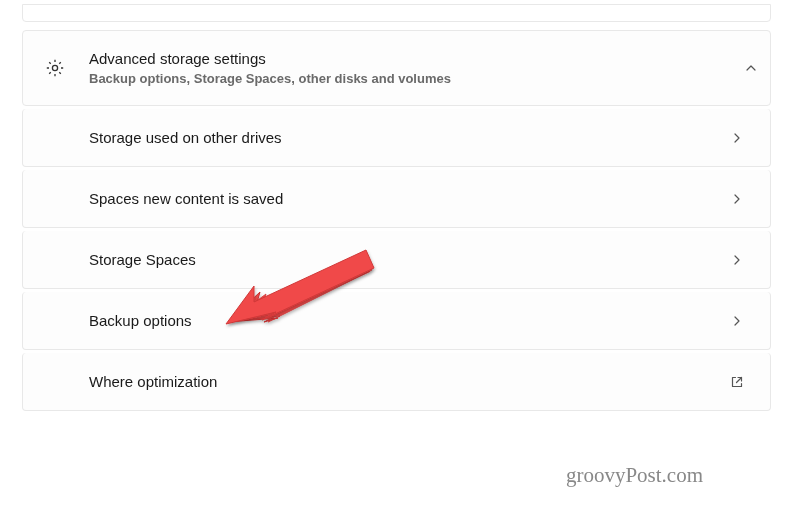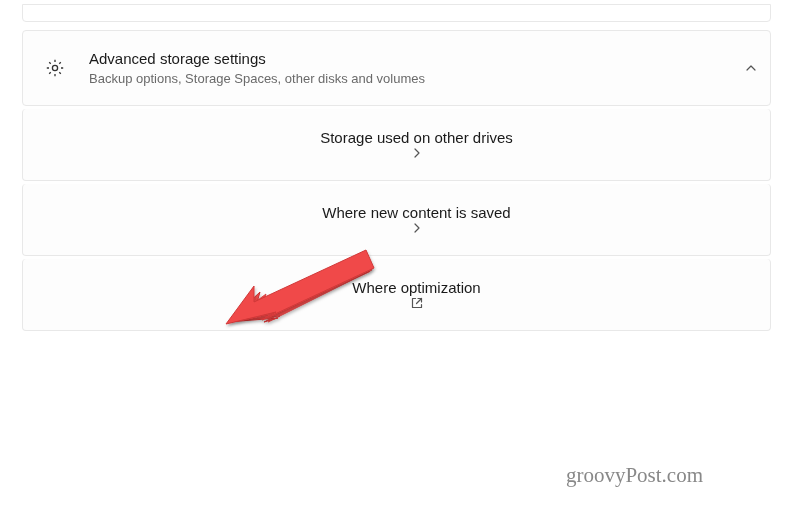--- a/index.html
+++ b/index.html
@@ -51,41 +51,41 @@
     .header-title {
       font-size: 15px;
       color: #1a1a1a;
       line-height: 1.3;
     }
     .header-subtitle {
       font-size: 13px;
       color: #6a6a6a;
       line-height: 1.3;
       margin-top: 2px;
+      font-weight: bold;
     }
     .chevron {
       flex-shrink: 0;
       width: 14px;
       height: 14px;
       display: flex;
       align-items: center;
       justify-content: center;
     }
     .item-row {
       display: flex;
       align-items: center;
       padding: 20px 26px 20px 66px;
       border: 1px solid #e8e8e8;
       border-top: none;
       border-radius: 4px;
       margin: 0 18px;
       margin-top: 3px;
       background: #fdfdfd;
       cursor: pointer;
-      flex-direction: column;
     }
     .item-label {
       flex-grow: 1;
       font-size: 15px;
       color: #1a1a1a;
     }
     .arrow-annotation {
       position: absolute;
       top: 230px;
       left: 220px;
@@ -129,30 +129,46 @@
   <div class="item-row">
     <span class="item-label">Storage used on other drives</span>
     <span class="chevron">
       <svg viewBox="0 0 14 14" width="14" height="14" fill="none" stroke="#555" stroke-width="1.2" stroke-linecap="round" stroke-linejoin="round">
         <polyline points="5 3 9 7 5 11"></polyline>
       </svg>
     </span>
   </div>
 
   <div class="item-row">
-    <span class="item-label">Where new content is saved</span>
+    <span class="item-label">Spaces new content is saved</span>
+    <span class="chevron">
+      <svg viewBox="0 0 14 14" width="14" height="14" fill="none" stroke="#555" stroke-width="1.2" stroke-linecap="round" stroke-linejoin="round">
+        <polyline points="5 3 9 7 5 11"></polyline>
+      </svg>
+    </span>
+  </div>
+
+  <div class="item-row">
+    <span class="item-label">Storage Spaces</span>
     <span class="chevron">
       <svg viewBox="0 0 14 14" width="14" height="14" fill="none" stroke="#555" stroke-width="1.2" stroke-linecap="round" stroke-linejoin="round">
         <polyline points="5 3 9 7 5 11"></polyline>
       </svg>
     </span>
   </div>
 
 
-
+  <div class="item-row">
+    <span class="item-label">Backup options</span>
+    <span class="chevron">
+      <svg viewBox="0 0 14 14" width="14" height="14" fill="none" stroke="#555" stroke-width="1.2" stroke-linecap="round" stroke-linejoin="round">
+        <polyline points="5 3 9 7 5 11"></polyline>
+      </svg>
+    </span>
+  </div>
 
   <div class="item-row">
     <span class="item-label">Where optimization</span>
     <span class="chevron">
       <svg viewBox="0 0 14 14" width="14" height="14" fill="none" stroke="#555" stroke-width="1.2" stroke-linecap="round" stroke-linejoin="round">
         <path d="M5.5 2.5H2.5v9h9V8.5"></path>
         <path d="M8 2.5h3.5V6"></path>
         <path d="M11.5 2.5L6.5 7.5"></path>
       </svg>
     </span>

